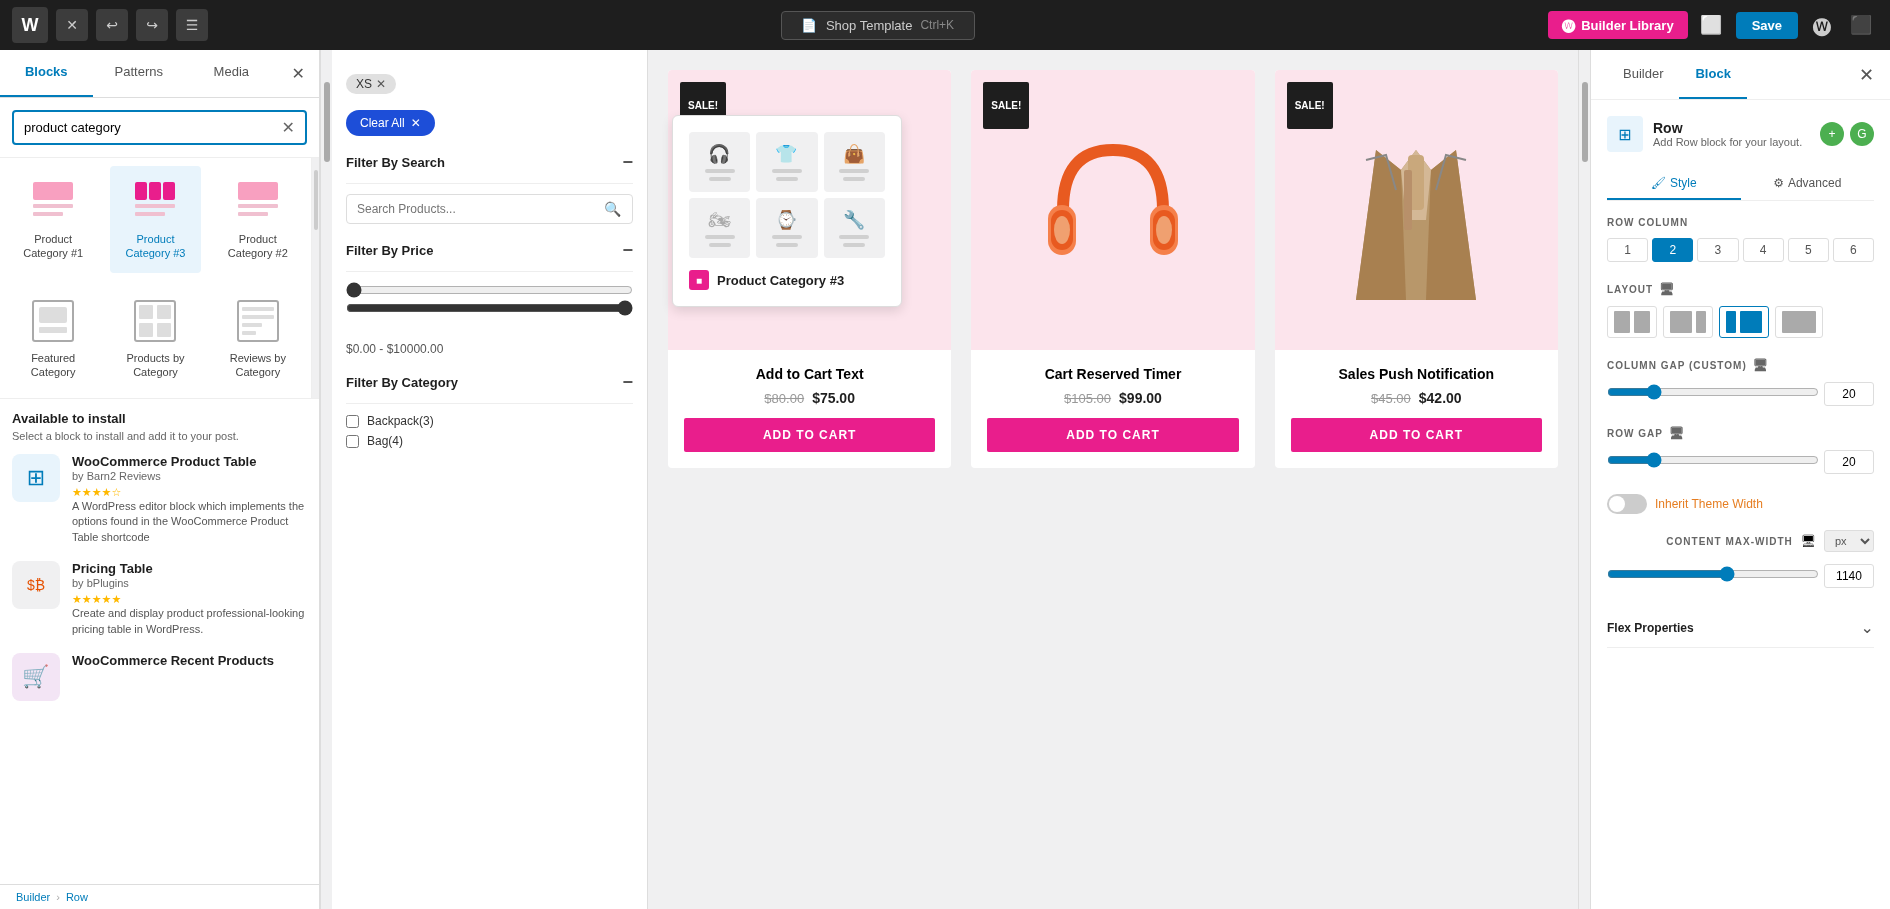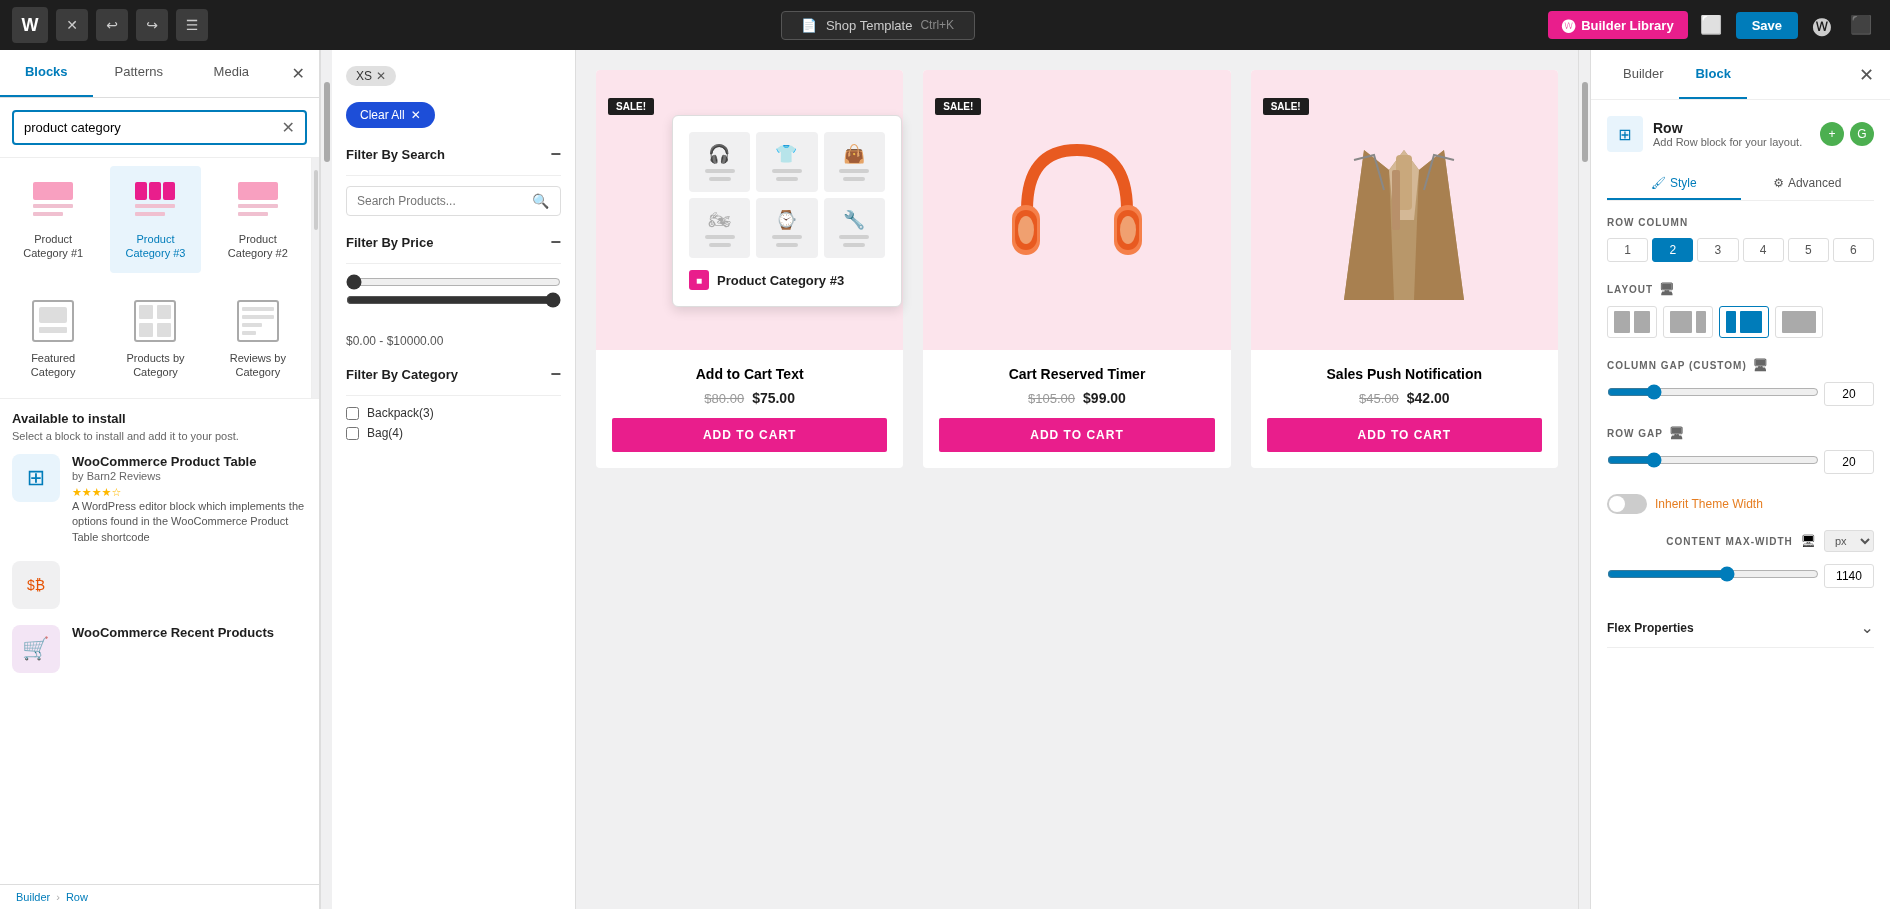--- a/index.html
+++ b/index.html
@@ -74,21 +74,21 @@
     .filter-collapse { cursor: pointer; color: #555; font-size: 18px; }
     .search-products { display: flex; align-items: center; border: 1px solid #ddd; border-radius: 4px; padding: 6px 10px; gap: 8px; }
     .search-products input { flex: 1; border: none; outline: none; font-size: 12px; color: #888; }
     .price-label { font-size: 12px; color: #555; margin-top: 22px; }
     .category-item { display: flex; align-items: center; gap: 8px; margin-bottom: 6px; font-size: 12px; color: #333; }
     .category-item input[type=checkbox] { cursor: pointer; }
 
     
     .products-grid { display: grid; grid-template-columns: 1fr 1fr 1fr; gap: 20px; flex: 1; }
     .product-card { background: #fff; border-radius: 4px; overflow: hidden; position: relative; }
-    .sale-badge { position: absolute; top: 28px; left: 12px; background: #1e1e1e; color: #fff; font-size: 10px; font-weight: 700; padding: 3px 8px; border-radius: 2px; }
+    .sale-badge { position: absolute; top: 12px; left: 12px; background: #1e1e1e; color: #fff; font-size: 10px; font-weight: 700; padding: 18px 8px; border-radius: 2px; }
     .product-img { height: 260px; background: #fce4ec; display: flex; align-items: center; justify-content: center; }
     .product-info { padding: 16px; }
     .product-name { font-size: 14px; font-weight: 700; text-align: center; margin-bottom: 8px; }
     .product-prices { display: flex; justify-content: center; gap: 8px; margin-bottom: 12px; align-items: flex-end; }
     .price-old { color: #999; text-decoration: line-through; font-size: 13px; }
     .price-new { color: #1e1e1e; font-weight: 700; font-size: 14px; }
     .add-to-cart-btn { width: 100%; background: #e91e8c; color: #fff; border: none; padding: 10px; font-size: 12px; font-weight: 700; letter-spacing: 1px; cursor: pointer; border-radius: 2px; }
 
     
     .right-panel { width: 300px; background: #fff; border-left: 1px solid #ddd; display: flex; flex-direction: column; flex-shrink: 0; }
@@ -286,20 +286,26 @@
         <div class="plugin-info">
           <div class="plugin-name">WooCommerce Product Table</div>
           <div class="plugin-by">by Barn2 Reviews</div>
           <div class="stars">★★★★☆</div>
           <div class="plugin-desc">A WordPress editor block which implements the options found in the WooCommerce Product Table shortcode</div>
         </div>
       </div>
 
       <div class="plugin-item">
         <div class="plugin-icon orange" style="font-size:14px; background:#f0f0f1;">$₿</div>
+        <div class="plugin-info">
+          <div class="plugin-name">Pricing Table</div>
+          <div class="plugin-by">by bPlugins</div>
+          <div class="stars">★★★★★</div>
+          <div class="plugin-desc">Create and display product professional-looking pricing table in WordPress.</div>
+        </div>
       </div>
 
       <div class="plugin-item">
         <div class="plugin-icon purple">🛒</div>
         <div class="plugin-info">
           <div class="plugin-name">WooCommerce Recent Products</div>
         </div>
       </div>
     </div>
 
@@ -353,21 +359,21 @@
           </div>
         </div>
         <div class="tooltip-title">
           <div class="tooltip-color-dot">■</div>
           <span>Product Category #3</span>
         </div>
       </div>
 
       <div style="display:flex; height:100%; overflow:hidden; margin-top: 0;">
 
-        <div style="width:244px; background:#fff; border-right:1px solid #ddd; padding:16px 14px; overflow-y:auto; flex-shrink:0;">
+        <div style="width:316px; background:#fff; border-right:1px solid #ddd; padding:24px 14px; overflow-y:auto; flex-shrink:0;">
 
           <div style="margin-bottom:10px;">
             <span class="filter-tag">
               <span>XS</span>
               <span class="filter-tag-x">✕</span>
             </span>
           </div>
 
           <button class="clear-all-btn">
             <span>Clear All</span>

